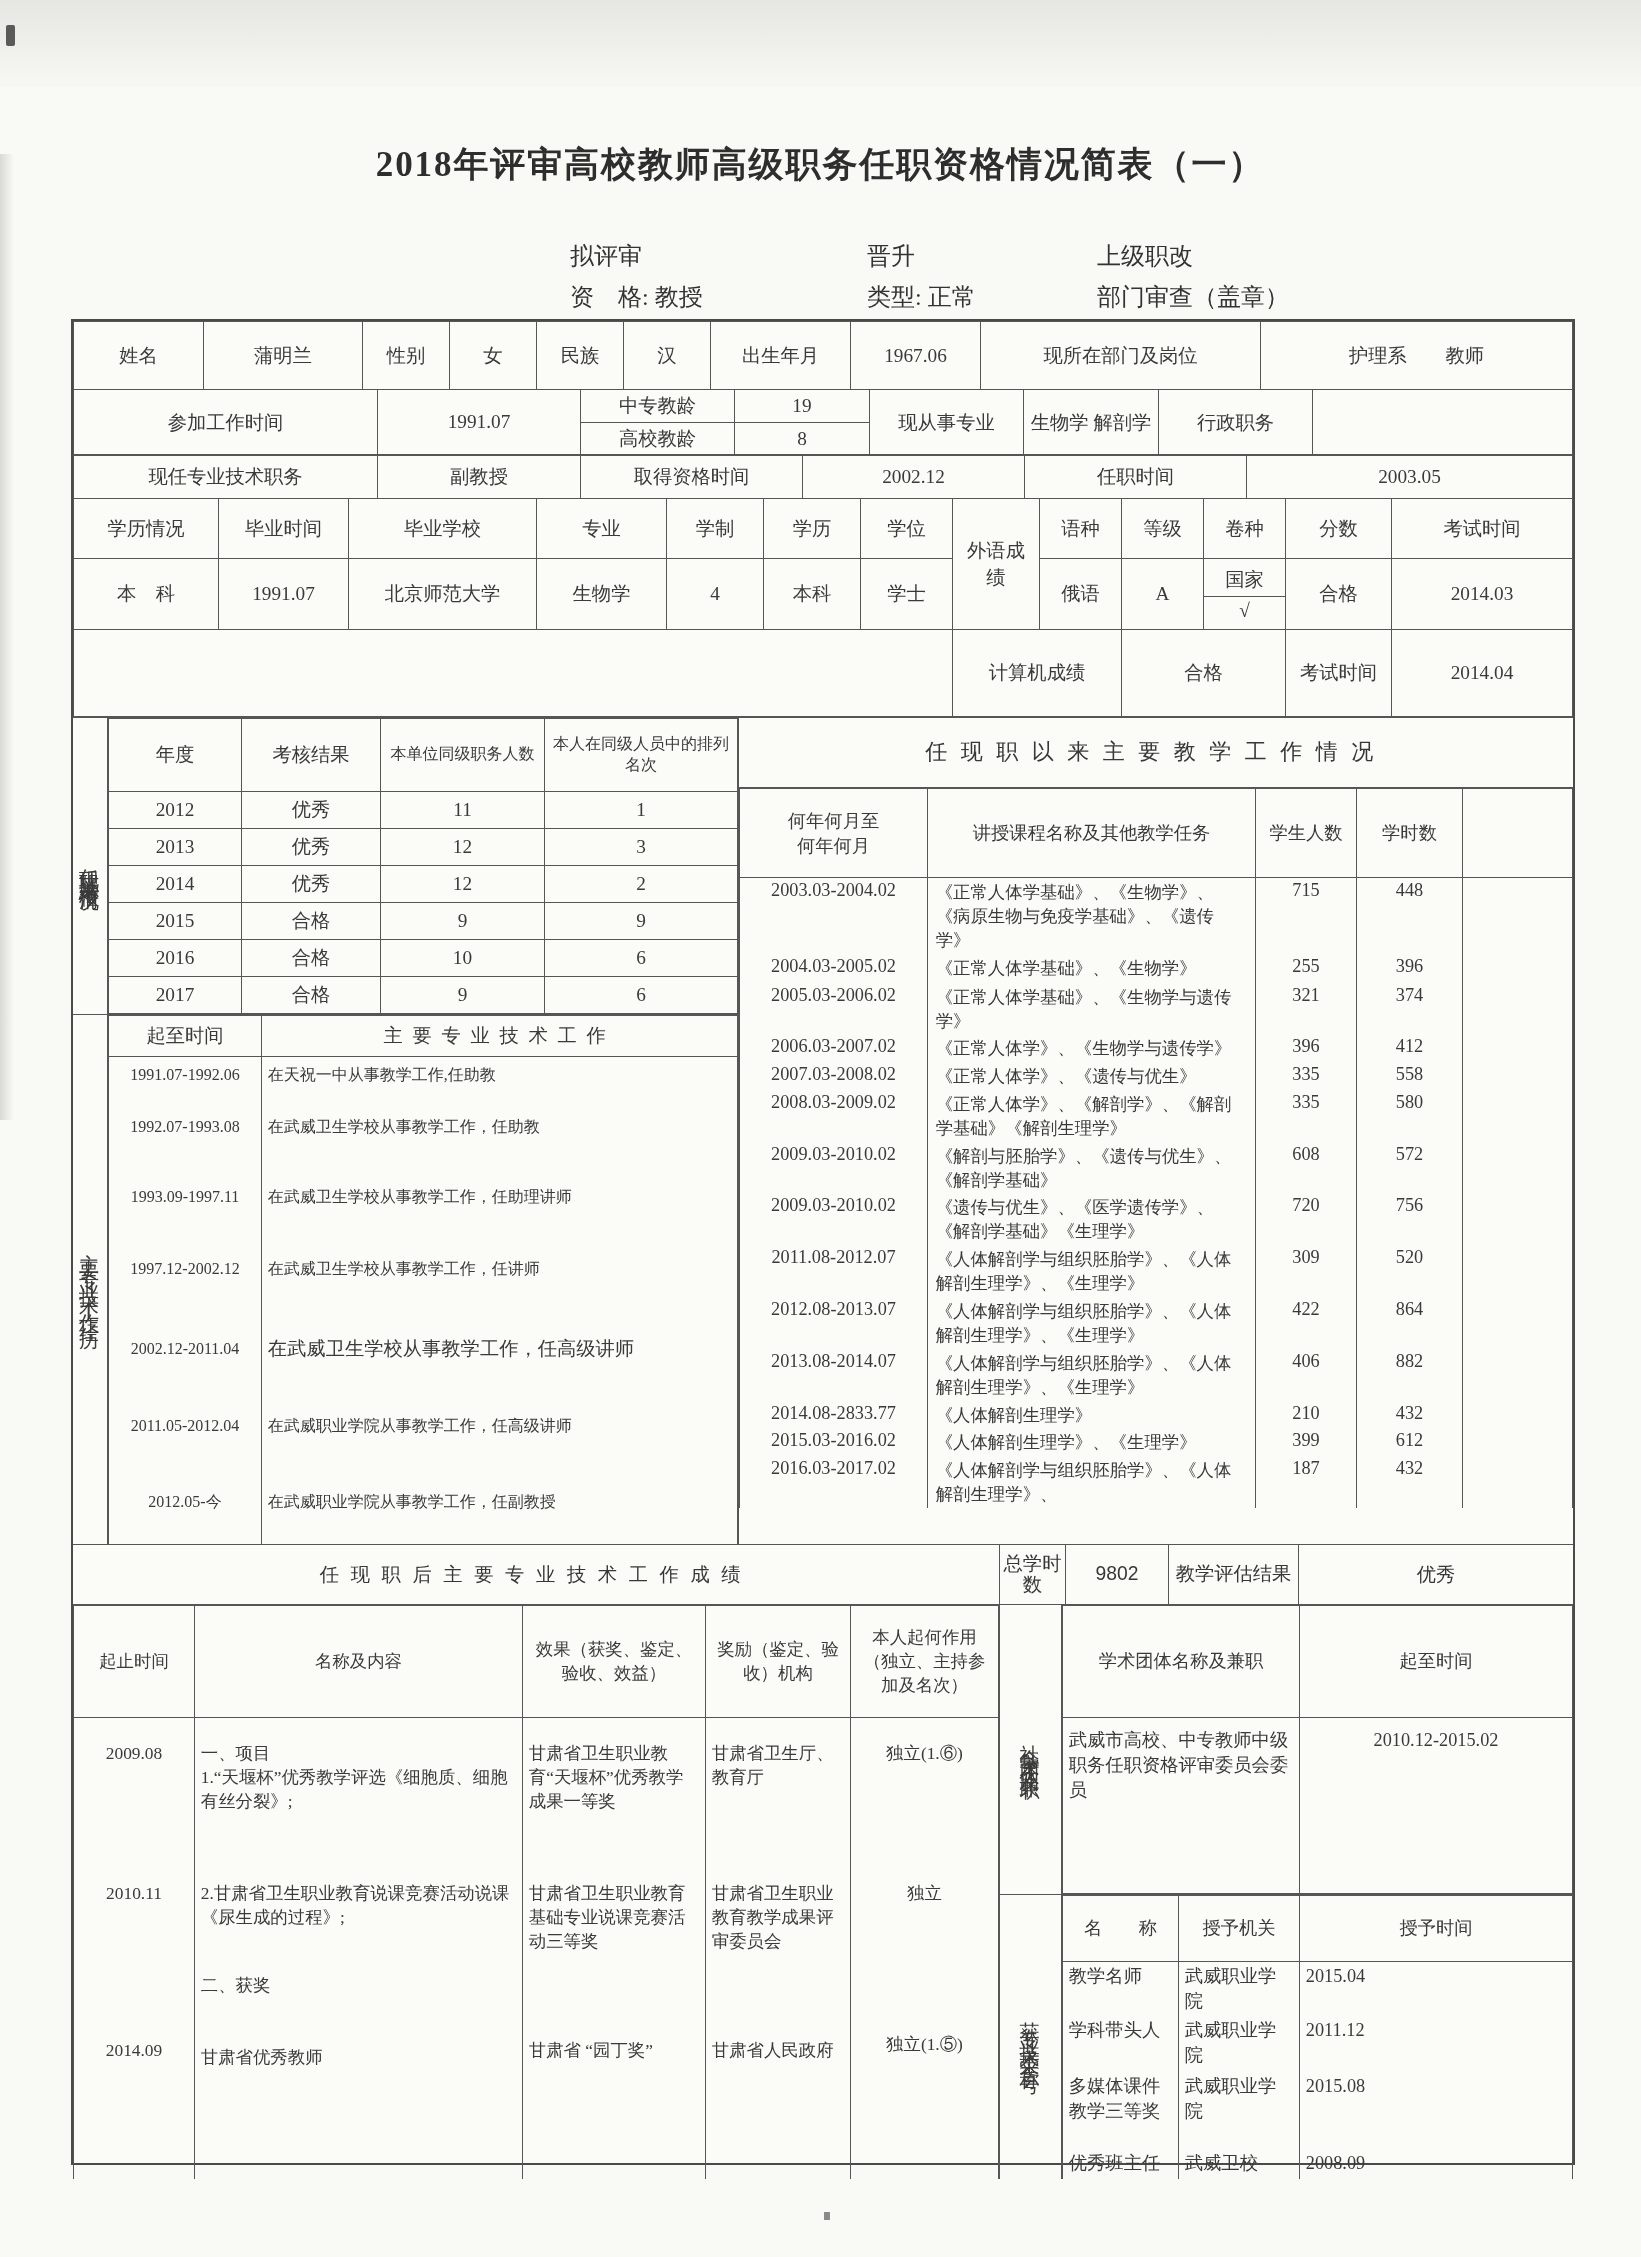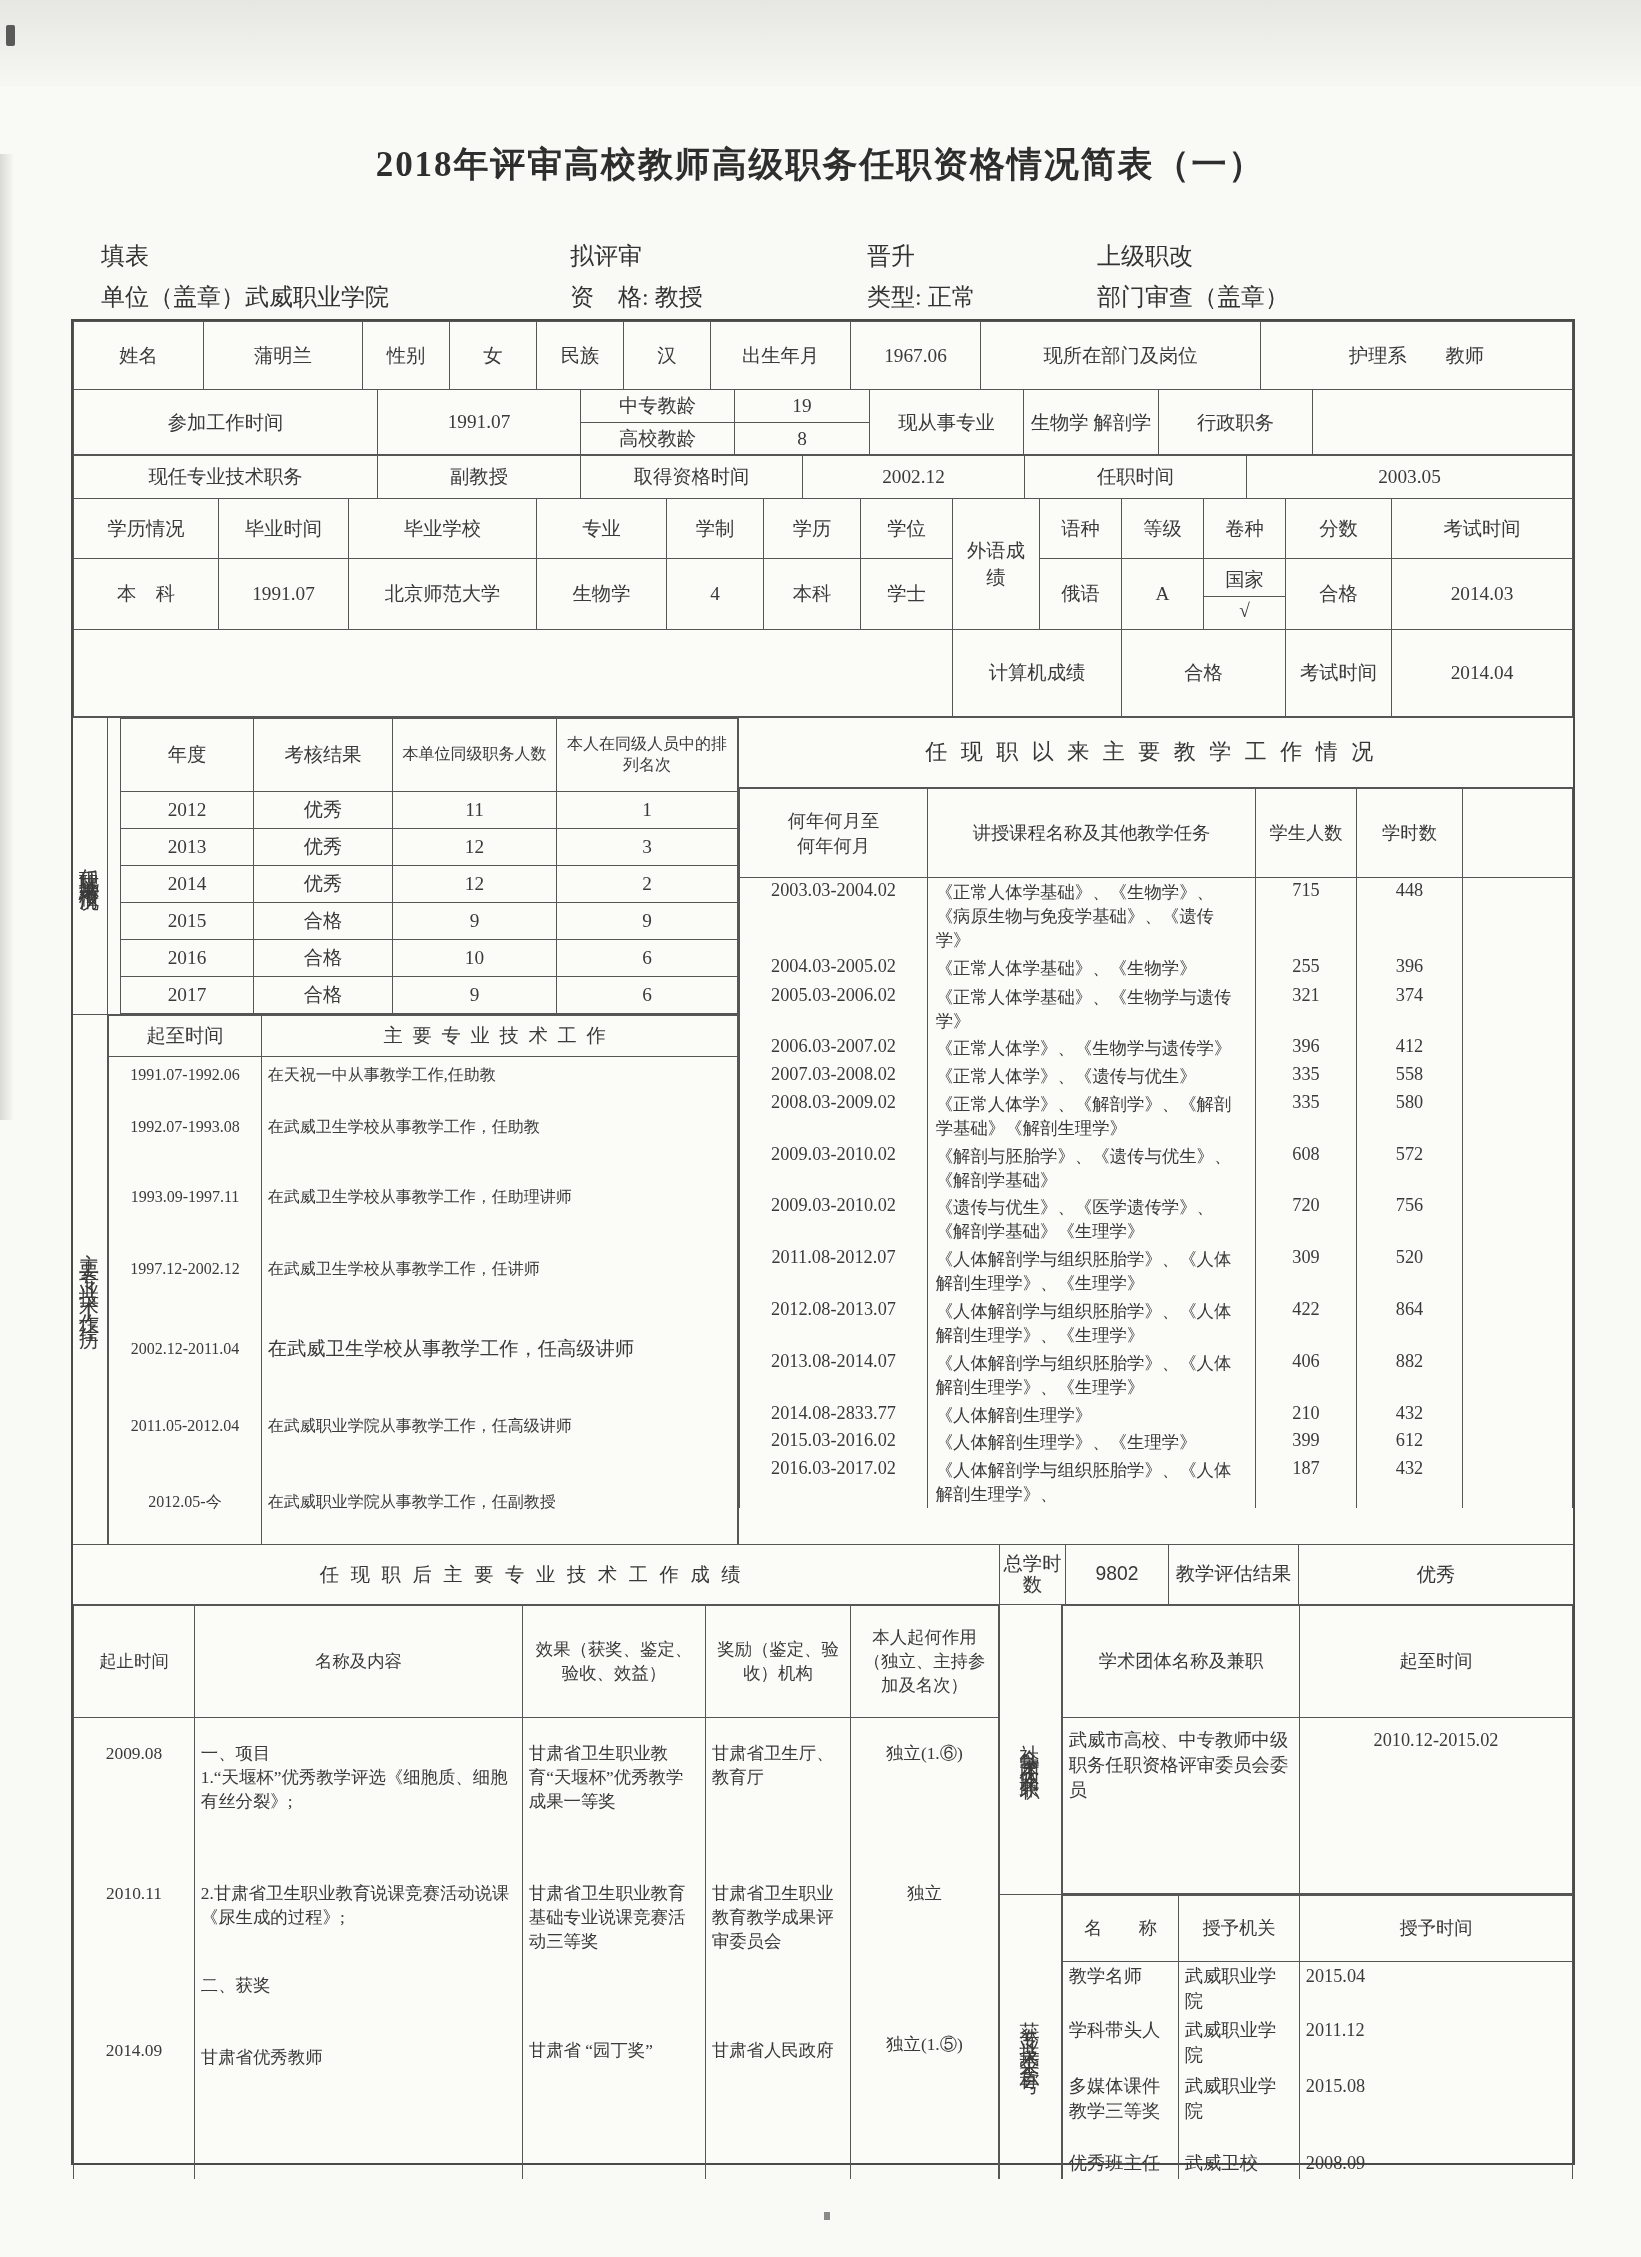--- a/index.html
+++ b/index.html
@@ -27,21 +27,21 @@
   .sm{font-size:16px;}
   .nl td{border-top:none;border-bottom:none;}
   .top td{vertical-align:top;}
   .mt{margin-top:-1.4px;}
   .split{padding:0;}
   .split .st{border-bottom:1.4px solid #565654;text-align:center;padding:2.9px 0;}
   .split .sb{text-align:center;padding:2.9px 0;}
 
   .c-sec{display:flex;height:826px;overflow:hidden;border-top:1.4px solid #565654;}
   .c-left{width:666px;border-right:1.4px solid #565654;display:flex;flex-direction:column;box-sizing:border-box;}
-  .c-assess{display:flex;height:298px;border-bottom:1.4px solid #565654;box-sizing:border-box;gap:12px;}
+  .c-assess{display:flex;height:298px;border-bottom:1.4px solid #565654;box-sizing:border-box;}
   .c-exp{display:flex;flex:1;}
   .strip{display:flex;align-items:center;justify-content:center;border-right:1.4px solid #565654;box-sizing:border-box;}
   .w36{width:35px;}.w64{width:62px;}
   .vt{writing-mode:vertical-rl;text-orientation:upright;font-size:20px;color:#3a3a3a;}
   .ls2{letter-spacing:2.9px;}.ls8{letter-spacing:8.7px;}.ls5{letter-spacing:4.8px;}.ls6{letter-spacing:6.8px;}
   .fill{flex:1;}
   .c-right{flex:1;display:flex;flex-direction:column;overflow:hidden;}
   .t-title{height:70px;border-bottom:1.4px solid #565654;display:flex;align-items:center;
         justify-content:center;font-size:22px;letter-spacing:13.5px;box-sizing:border-box;}
   .teach td{font-size:18.3px;}
@@ -70,24 +70,20 @@
 <body>
 
 <div class="page">
   <div class="top-edge"></div>
   <div class="corner-mark"></div>
   <div class="left-shade"></div>
   <div class="dot-mark"></div>
 
   <div class="doc-title">2018年评审高校教师高级职务任职资格情况简表（一）</div>
 
-  <div class="hdr h1">
-    <div>填表</div>
-    <div>单位（盖章）武威职业学院</div>
-  </div>
   <div class="hdr h2">
     <div>拟评审</div>
     <div>资　格: 教授</div>
   </div>
   <div class="hdr h3">
     <div>晋升</div>
     <div>类型: 正常</div>
   </div>
   <div class="hdr h4">
     <div>上级职改</div>

